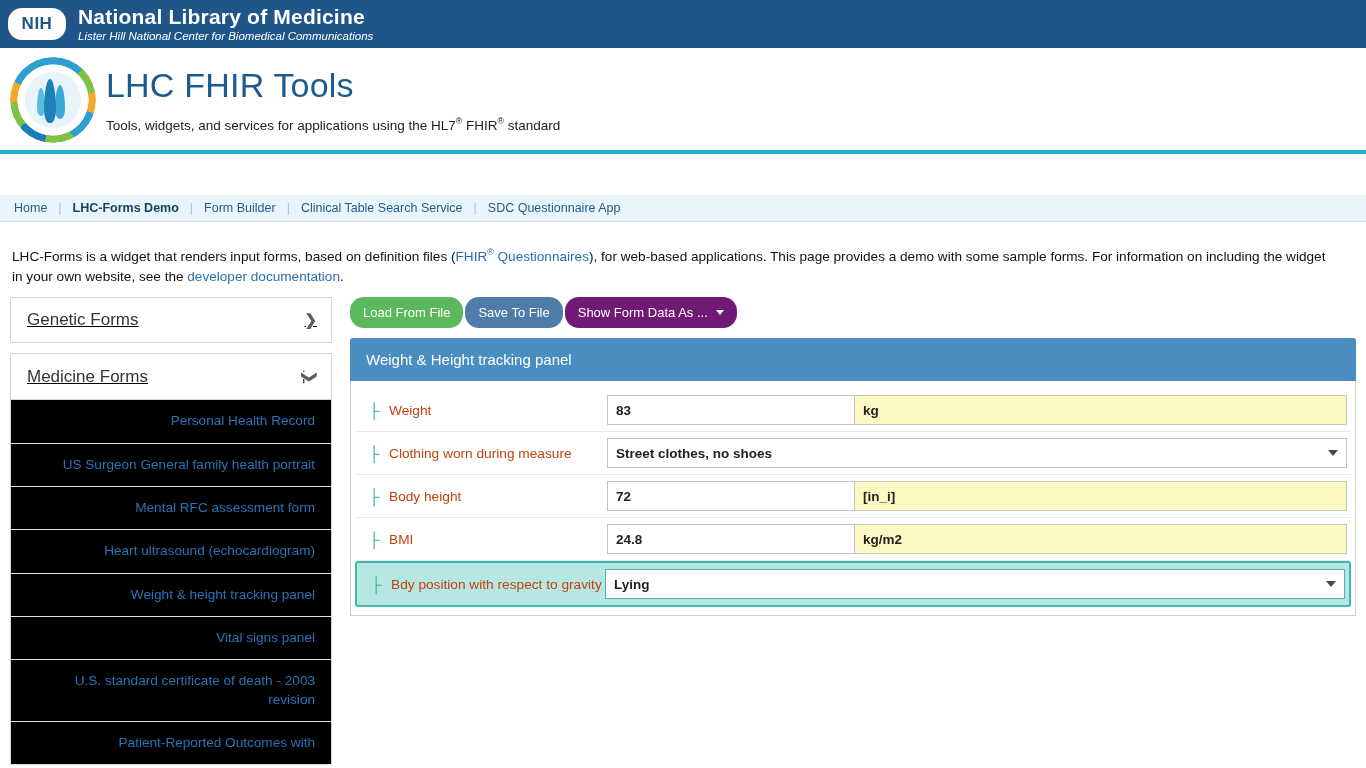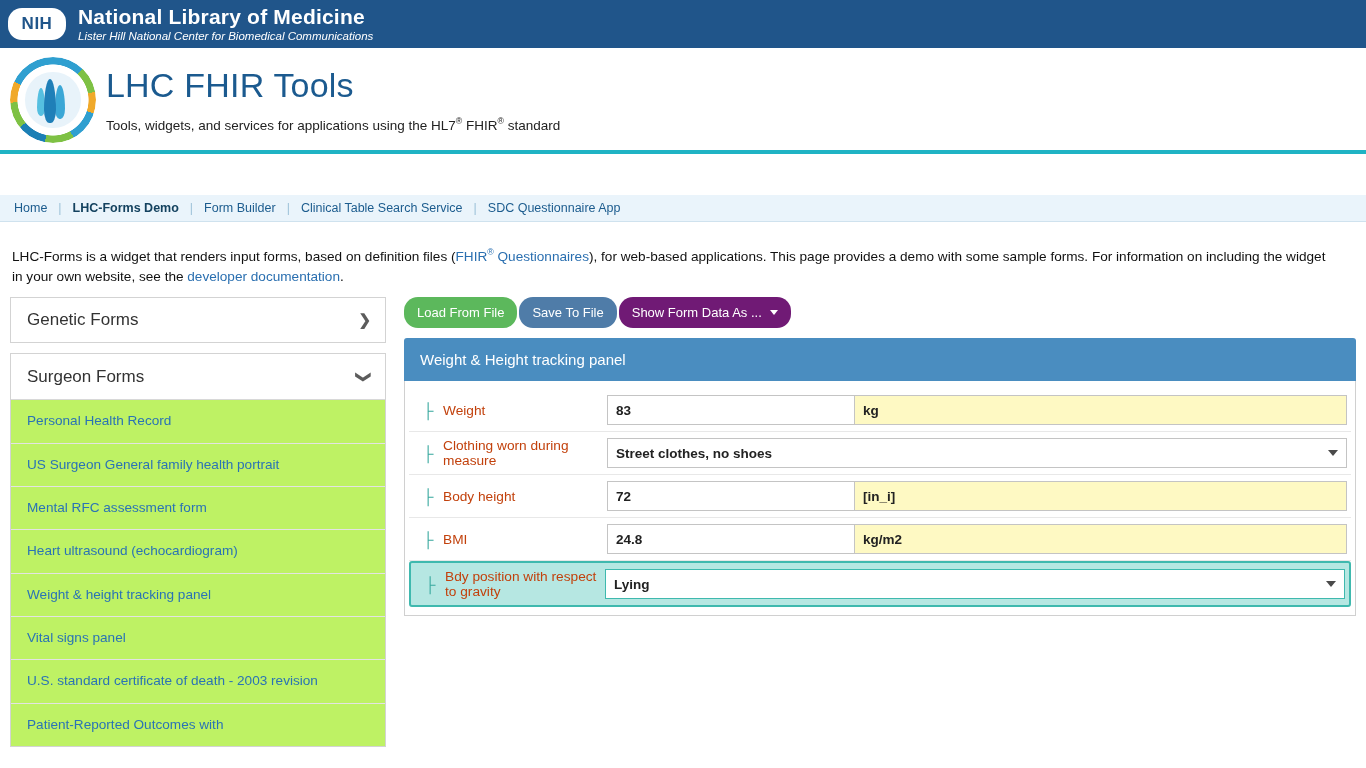--- a/index.html
+++ b/index.html
@@ -130,41 +130,42 @@
     max-width: 1340px;
   }
   .intro a { color: #2a6fb0; text-decoration: none; }
 
   
   .page {
     display: flex;
     padding: 10px 10px 0 10px;
     gap: 18px;
   }
-  .sidebar { width: 376px; flex: none; }
+  .sidebar { width: 322px; flex: none; text-decoration: underline; }
 
   .panel-head {
     border: 1px solid #d3d3d3;
     background: #fff;
     height: 46px;
     display: flex;
     align-items: center;
     justify-content: space-between;
     padding: 0 14px 0 16px;
     font-size: 17px;
     color: #333;
     margin-bottom: 10px;
   }
   .panel-head.second { margin-bottom: 0; border-bottom: none; }
   .chev { color: #5c5c5c; font-size: 15px; font-weight: bold; }
 
   .form-list {
     border: 1px solid #d3d3d3;
     border-top: none;
-    background: #bef264;
+    background: #000000;
+    text-align: right;
   }
   .form-list .item {
     border-top: 1px solid #e3e3e3;
     padding: 12px 16px;
     font-size: 13.6px;
     color: #2a73b5;
     line-height: 1.35;
     cursor: pointer;
   }
   .form-list .item:first-child { border-top: 1px solid #d8d8d8; }
@@ -303,21 +304,21 @@
 <div class="intro"><span>LHC-Forms is a widget that renders input forms, based on definition files (</span><a href="#"><span>FHIR</span><sup>®</sup><span> Questionnaires</span></a><span>), for web-based applications. This page provides a demo with some sample forms. For information on including the widget in your own website, see the </span><a href="#">developer documentation</a><span>.</span></div>
 
 <div class="page">
 
   <div class="sidebar">
     <div class="panel-head">
       <span>Genetic Forms</span>
       <span class="chev">❯</span>
     </div>
     <div class="panel-head second">
-      <span>Surgeon Forms</span>
+      <span>Medicine Forms</span>
       <span class="chev" style="transform:rotate(90deg);">❯</span>
     </div>
     <div class="form-list">
       <div class="item">Personal Health Record</div>
       <div class="item">US Surgeon General family health portrait</div>
       <div class="item">Mental RFC assessment form</div>
       <div class="item">Heart ultrasound (echocardiogram)</div>
       <div class="item">Weight &amp; height tracking panel</div>
       <div class="item">Vital signs panel</div>
       <div class="item">U.S. standard certificate of death - 2003 revision</div>

